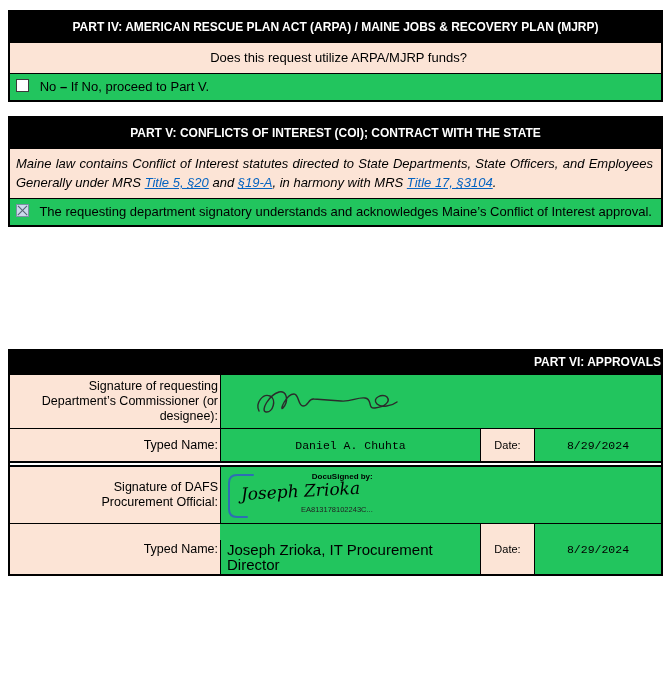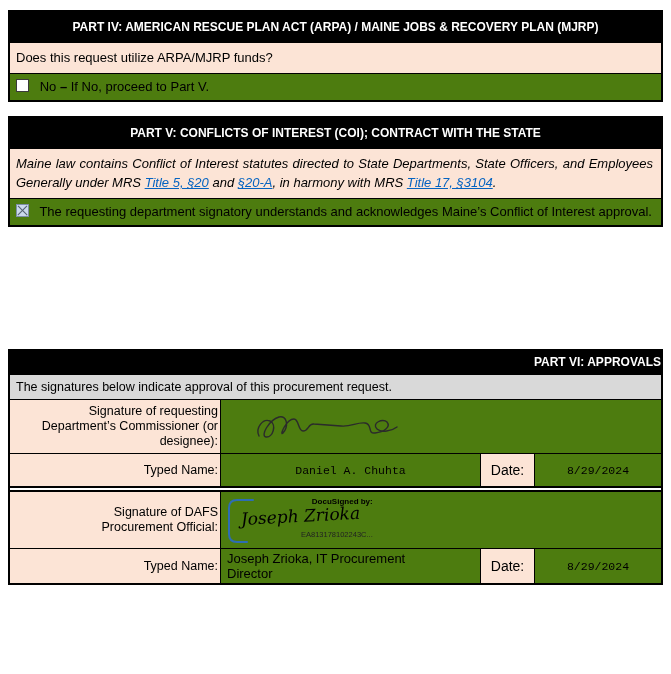--- a/index.html
+++ b/index.html
@@ -1,28 +1,28 @@
 <!DOCTYPE html>
 <html style="--peach: #FCE4D6; --gray-row: #D9D9D9; --header-bg: #000000; --header-text: #FFFFFF; --link-blue: #0563C1; --docusign-blue: #2E6DB4; --field-highlight: #CBD9EC;"><head>
 <meta charset="utf-8">
 <style>
   html,body { margin:0; padding:0; background:#ffffff; }
   body { width:671px; height:674px; font-family:"Liberation Sans", sans-serif; color:#000; }
   .sheet { position:relative; width:671px; height:674px; overflow:hidden; background:#fff; }
 
-  .tbl { margin-left:8px; width:655px; border:2px solid #000; box-sizing:border-box; background:#4d7c0f; }
+  .tbl { margin-left:8px; width:655px; border:2px solid #000; box-sizing:border-box; background:#22c55e; }
   .part4 { margin-top:10px; }
   .part5 { margin-top:14px; }
   .part6 { margin-top:122px; }
 
   .hdr { background:var(--header-bg,#000); color:var(--header-text,#fff); font-weight:bold;
          text-align:center; font-size:12px; height:30px; line-height:30px;
          white-space:nowrap; overflow:hidden; }
   .row { border-top:1px solid #000; font-size:13px; }
-  .q-row { background:var(--peach,#FCE4D6); height:30px; line-height:30px; padding-left:6px; }
+  .q-row { background:var(--peach,#FCE4D6); height:30px; line-height:30px; padding-left:6px;text-align:center; }
   .opt { padding:4px 6px; line-height:18px; }
   .opt.narrow { padding-right:40px; }
   .dash { font-weight:bold; }
 
   .statute { background:var(--peach,#FCE4D6); font-style:italic; font-size:13px;
              line-height:19px; padding:5px 8px 6px 6px; text-align:justify; }
   .statute a { color:var(--link-blue,#0563C1); text-decoration:underline; cursor:pointer; }
   .ack { padding:4px 6px; line-height:18px; }
 
   
@@ -44,23 +44,23 @@
   .grid > div + div { border-left:1px solid #000; }
   .sig-row { grid-template-columns:210px 1fr; min-height:53px; }
   .sig-row2 { grid-template-columns:210px 1fr; min-height:56px; }
   .name-row { grid-template-columns:210px 260px 54px 1fr; min-height:32px; }
   .cell { display:flex; align-items:center; }
   .label { background:var(--peach,#FCE4D6); justify-content:flex-end; text-align:right;
            font-size:12.5px; line-height:15px; padding:4px 2px; }
   .w150 span { display:inline-block; max-width:150px; }
   .center { justify-content:center; }
   .mono { font-family:"Liberation Mono", monospace; font-size:11.5px; }
-  .name-cell { font-size:13px; line-height:15px; padding:2px 6px; }
+  .name-cell { font-size:15px; line-height:15px; padding:2px 6px;margin-top:16px; }
   .name-cell span { display:inline-block; max-width:210px; }
-  .datelab { background:var(--peach,#FCE4D6); font-size:14px; }
+  .datelab { background:var(--peach,#FCE4D6); font-size:11px; }
   .divider { border-top:2px solid #000; border-bottom:2px solid #000; height:2px; background:#fff; }
   .divider + .grid { border-top:none; }
 
   
   .sig-cell { padding-left:32px; }
 
   
   .docusign { position:relative; padding:3px 0 0 8px; height:50px; }
   .ds-bracket { position:absolute; left:4px; top:3px; }
   .ds-by { margin-left:32px; font-size:8px; font-weight:bold; line-height:10px;text-align:right; }
@@ -83,30 +83,29 @@
     <div class="row opt">
       <span class="cb"></span>
       <span>No</span>
       <span class="dash">–</span>
       <span>If No, proceed to Part V.</span>
     </div>
   </div>
 
   <div class="tbl part5">
     <div class="hdr">PART V: CONFLICTS OF INTEREST (COI); CONTRACT WITH THE STATE</div>
-    <div class="row statute"><span>Maine law contains Conflict of Interest statutes directed to State Departments, State Officers, and Employees Generally under MRS </span><a>Title 5, §20</a><span> and </span><a>§20-A</a><span>, in harmony with MRS </span><a>Title 17, §3104</a><span>.</span></div>
+    <div class="row statute"><span>Maine law contains Conflict of Interest statutes directed to State Departments, State Officers, and Employees Generally under MRS </span><a>Title 5, §20</a><span> and </span><a>§19-A</a><span>, in harmony with MRS </span><a>Title 17, §3104</a><span>.</span></div>
     <div class="row ack">
       <span class="cb hl checked"></span>
       <span>The requesting department signatory understands and acknowledges Maine’s Conflict of Interest approval.</span>
     </div>
   </div>
 
   <div class="tbl part6">
     <div class="hdr6">PART VI: APPROVALS</div>
-    <div class="gray-row">The signatures below indicate approval of this procurement request.</div>
 
     <div class="grid sig-row">
       <div class="cell label">
         <span>Signature of requesting Department’s Commissioner (or designee):</span>
       </div>
       <div class="cell sig-cell">
         <svg width="150" height="42" viewBox="0 0 150 42">
           <path d="M6 30 C2 22 10 12 17 15 C24 18 20 32 13 31 C7 30 16 14 26 11 C34 9 36 20 30 27 C26 31 33 13 41 13 C46 13 45 25 50 25 C56 25 55 17 61 18 L88 20 C98 21 104 16 112 17 C120 18 114 28 122 27 C131 26 138 21 134 16 C130 12 118 17 124 23 C128 27 139 25 144 21" fill="none" stroke="#2b2b2b" stroke-width="1.4" stroke-linecap="round"></path>
         </svg>
       </div>

